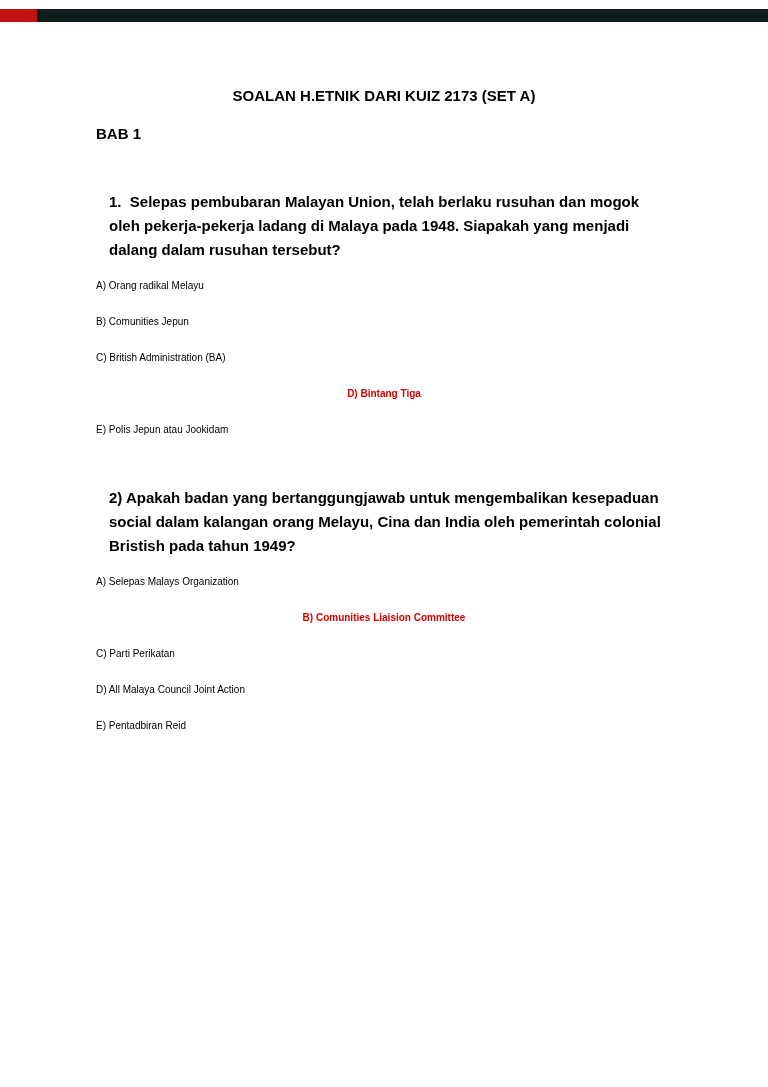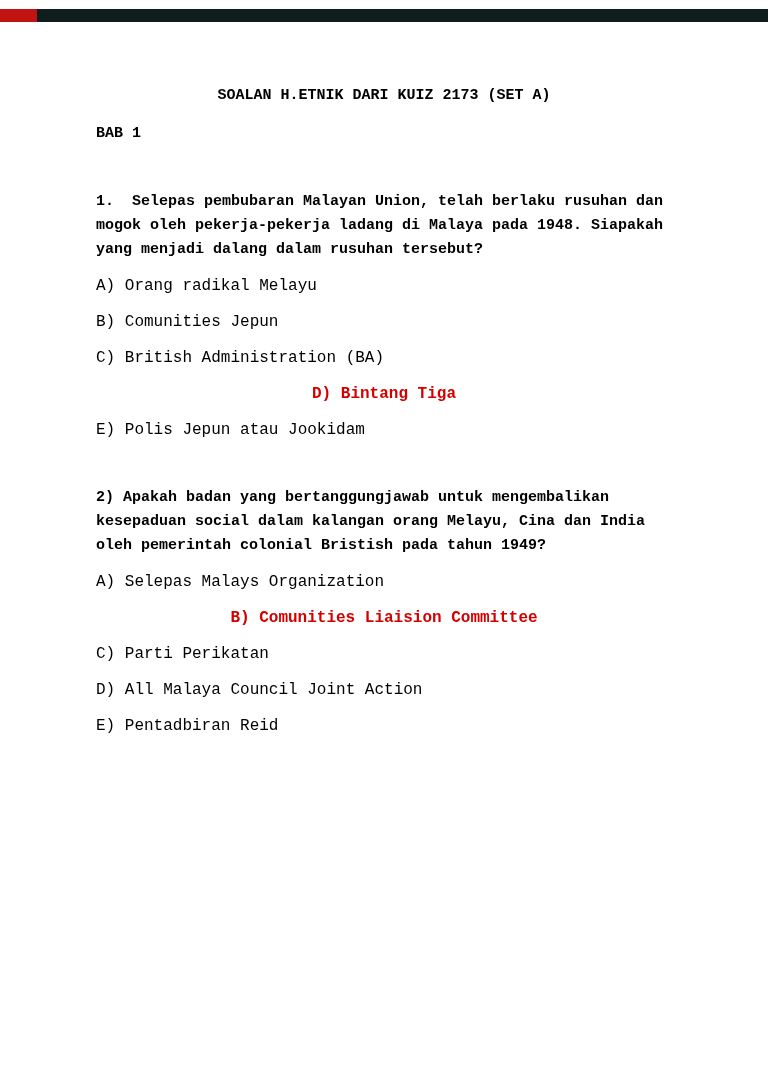--- a/index.html
+++ b/index.html
@@ -6,21 +6,21 @@
     margin: 0;
     padding: 0;
     background: #ffffff;
   }
   .page {
     position: relative;
     width: 768px;
     height: 768px;
     background: #ffffff;
     overflow: hidden;
-    font-family: Liberation Mono, monospace;
+    font-family: Liberation Sans, sans-serif;
     color: #000000;
   }
   .deco-bar {
     position: absolute;
     left: 0;
     width: 768px;
     height: 13px;
     background: var(--bar-color, #0f1e1c);
   }
   .deco-bar.top { top: 9px; }
@@ -55,25 +55,25 @@
     line-height: 20px;
     margin: 18px 0 0 0;
   }
   .question-block {
     margin-top: 46px;
   }
   .question-text {
     font-weight: bold;
     font-size: 15px;
     line-height: 24px;
-    margin: 0 0 14px 0;
+    margin: 0 0 14px 13px;
     white-space: pre-wrap;
   }
   .option {
-    font-size: 16px;
+    font-size: 10px;
     line-height: 20px;
     margin: 0 0 16px 0;
   }
   .option.highlight {
     color: var(--highlight-color, #d40000);
     font-weight: bold;
     text-align: center;
   }
 </style>
 </head>

